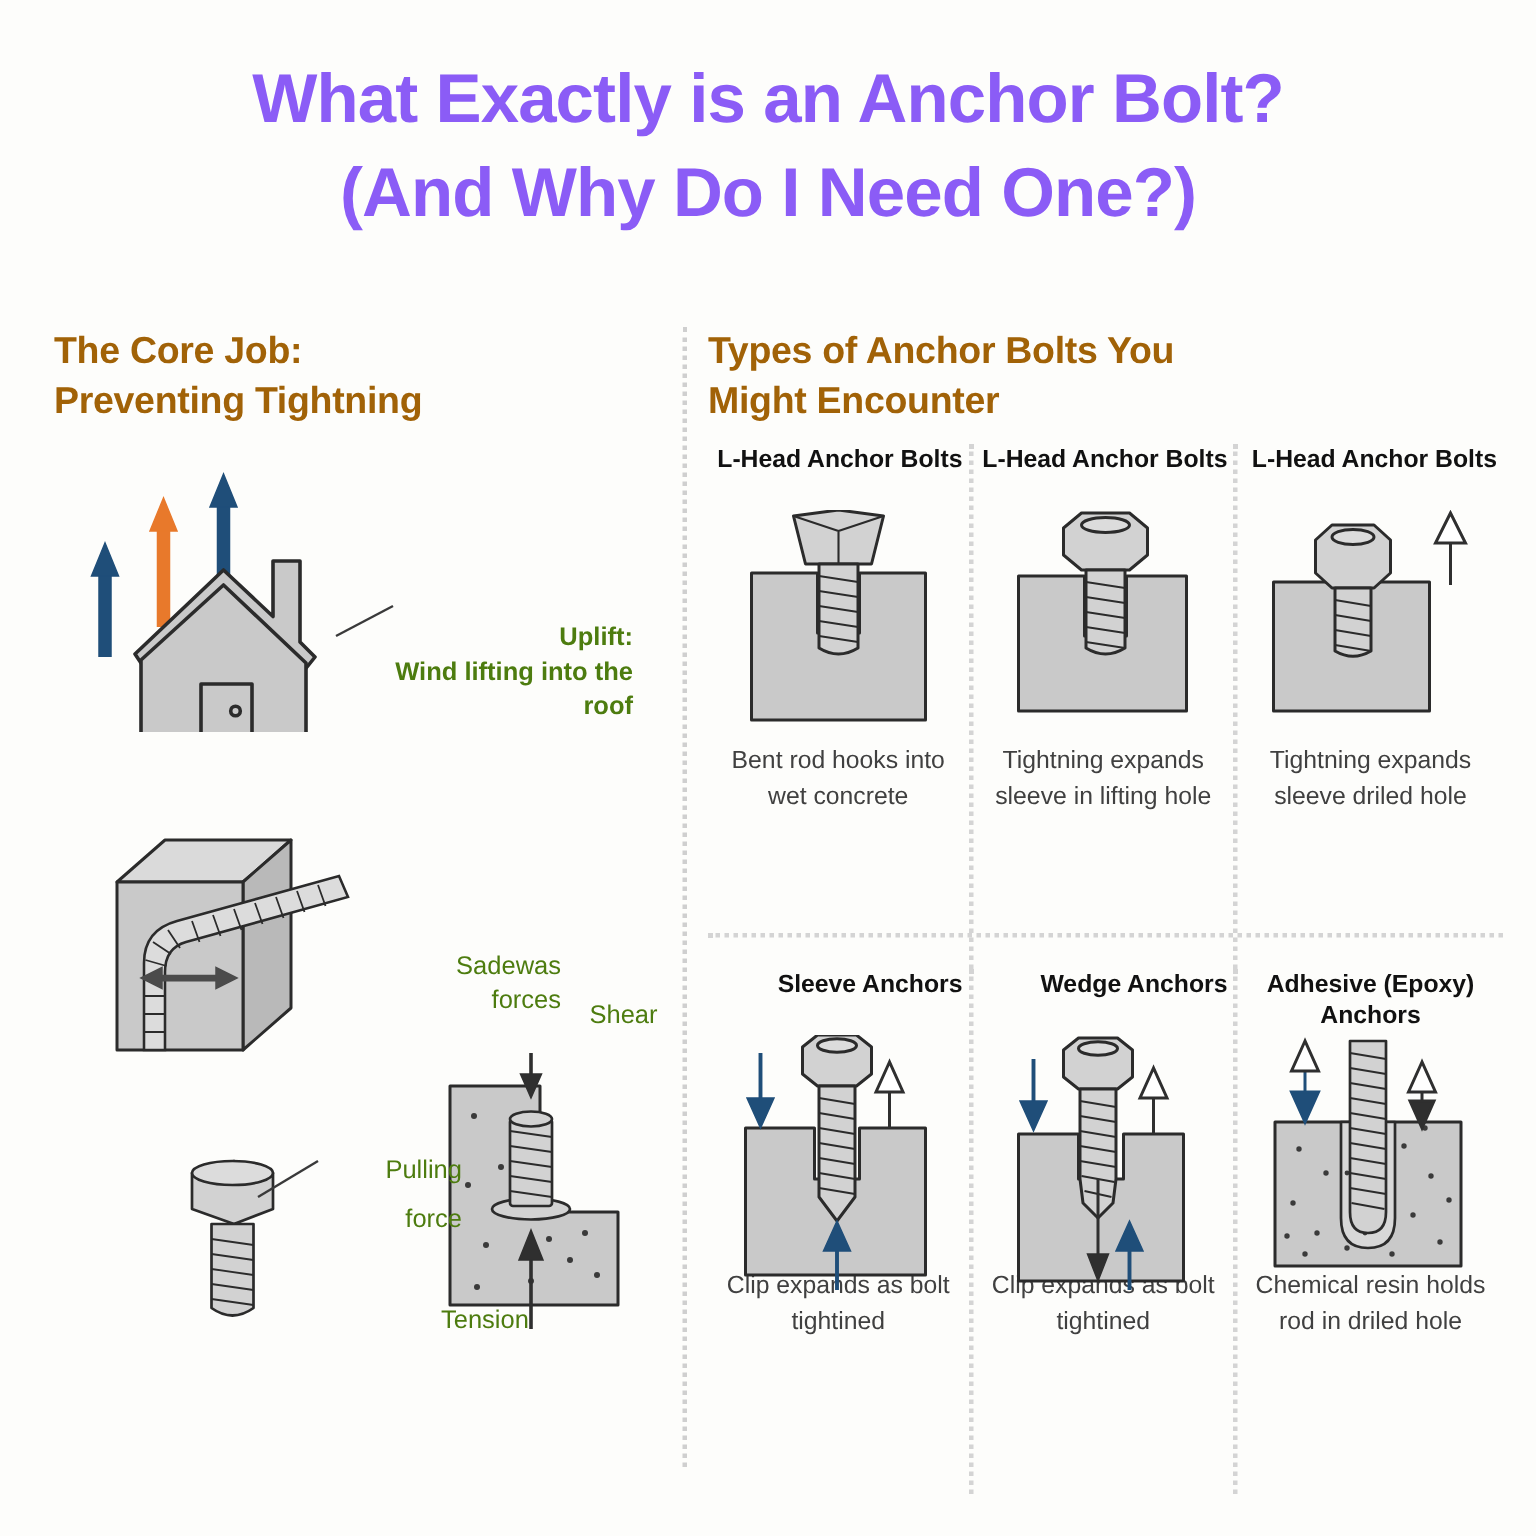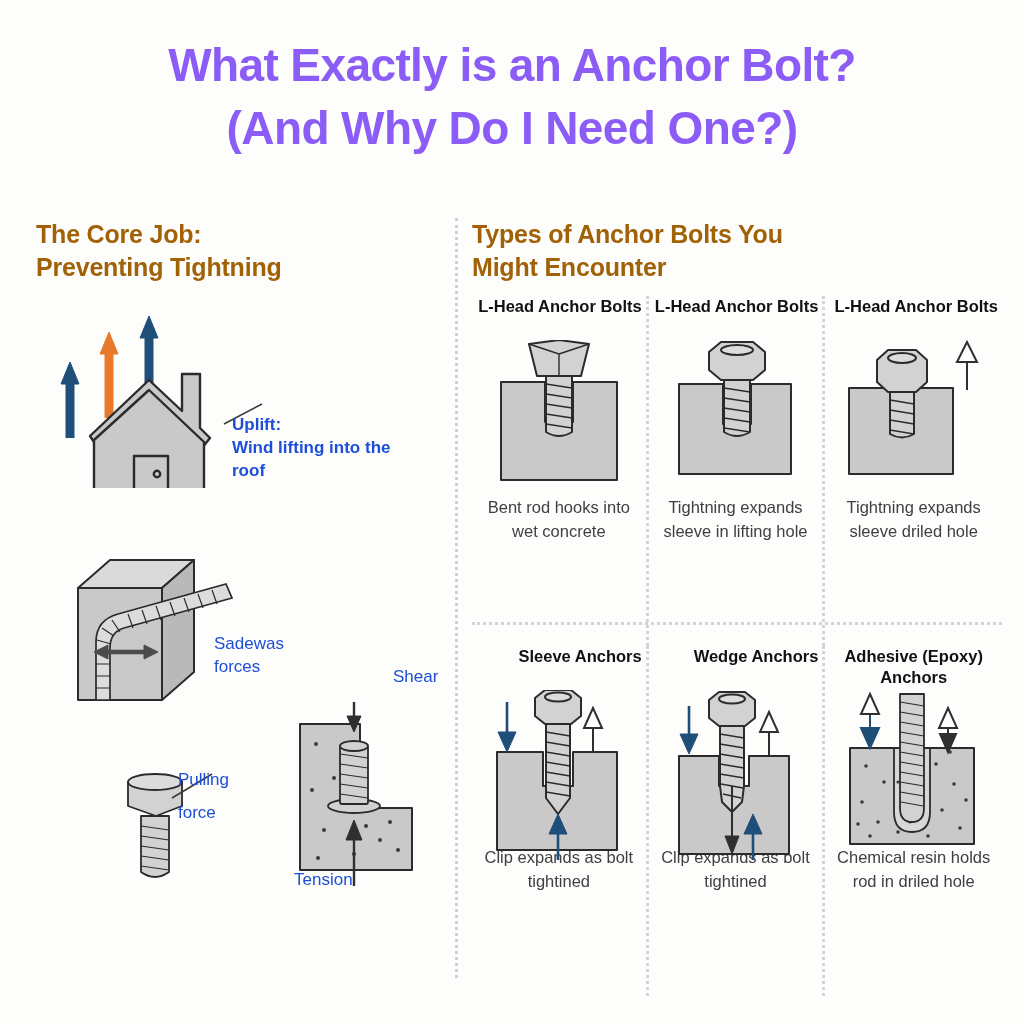--- a/index.html
+++ b/index.html
@@ -33,21 +33,21 @@
     border-left: 3px dotted #cfcfcf;
   }
 
   .sec-head {
     font-weight: 700; font-size: 25px; line-height: 1.33;
     color: #a16207; letter-spacing: -0.2px;
   }
 
   
   .scene { position: absolute; }
-  .lbl { position: absolute; font-size: 17px; line-height: 1.36; color: #1d4ed8; }
+  .lbl { position: absolute; font-size: 17px; line-height: 1.36; color: #4d7c0f; text-align: right; }
   .lbl b { font-weight: 700; display: block; }
   .lbl .reg { font-weight: 700; }
   .lbl.bold { font-weight: 400; }
 
   
   .grid {
     position: absolute; left: 0; top: 78px;
     width: 530px; height: 700px;
     display: grid;
     grid-template-columns: 1fr 1fr 1fr;

